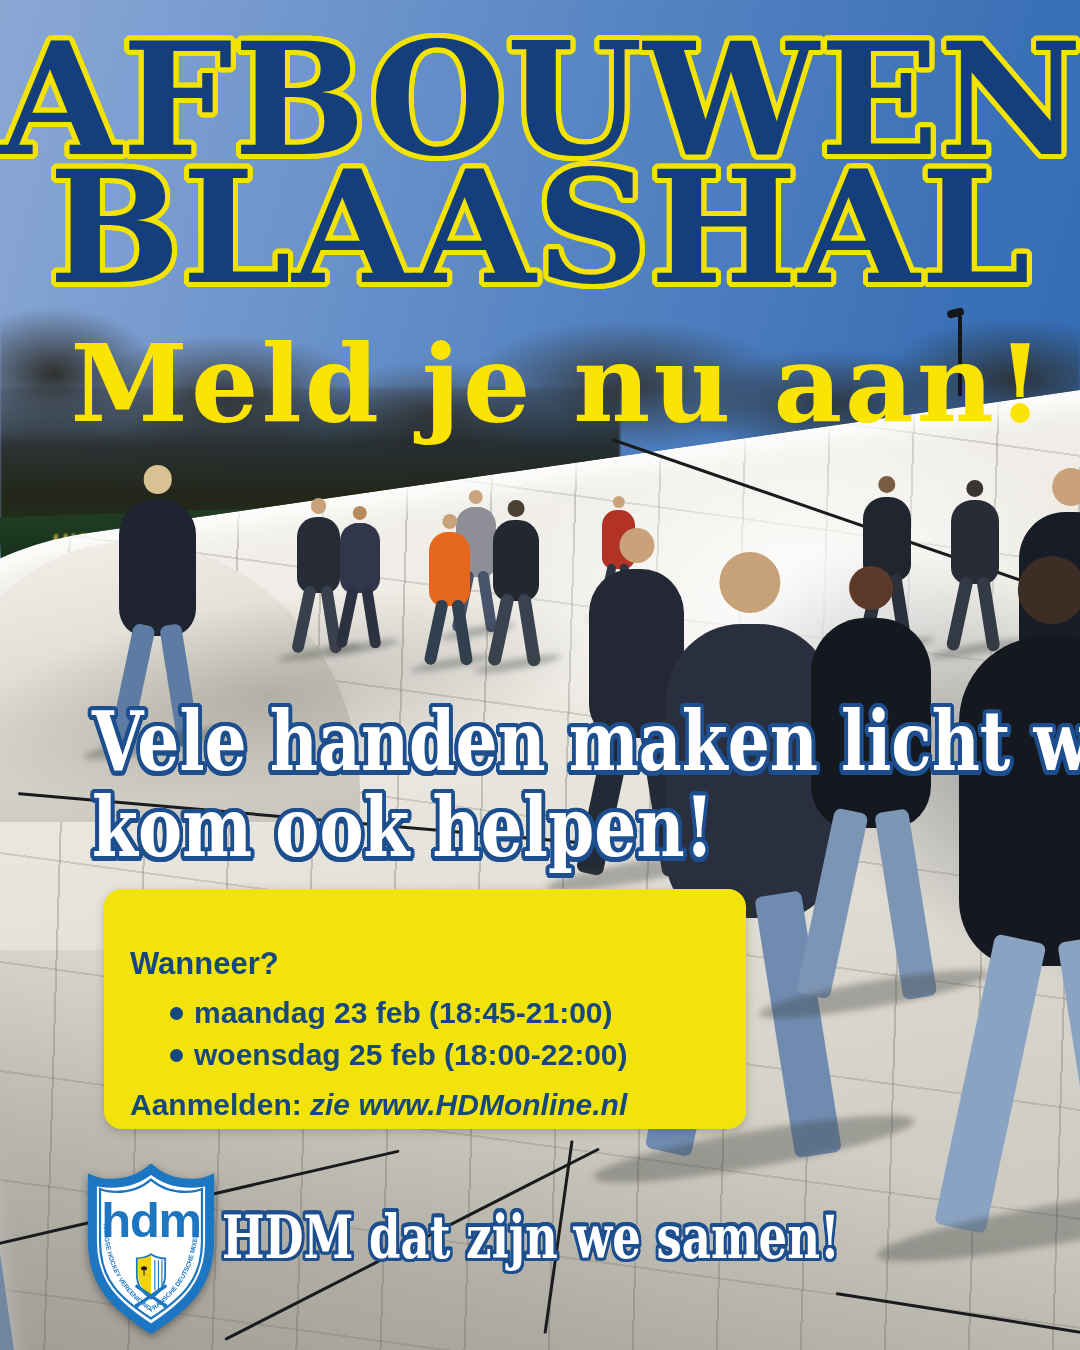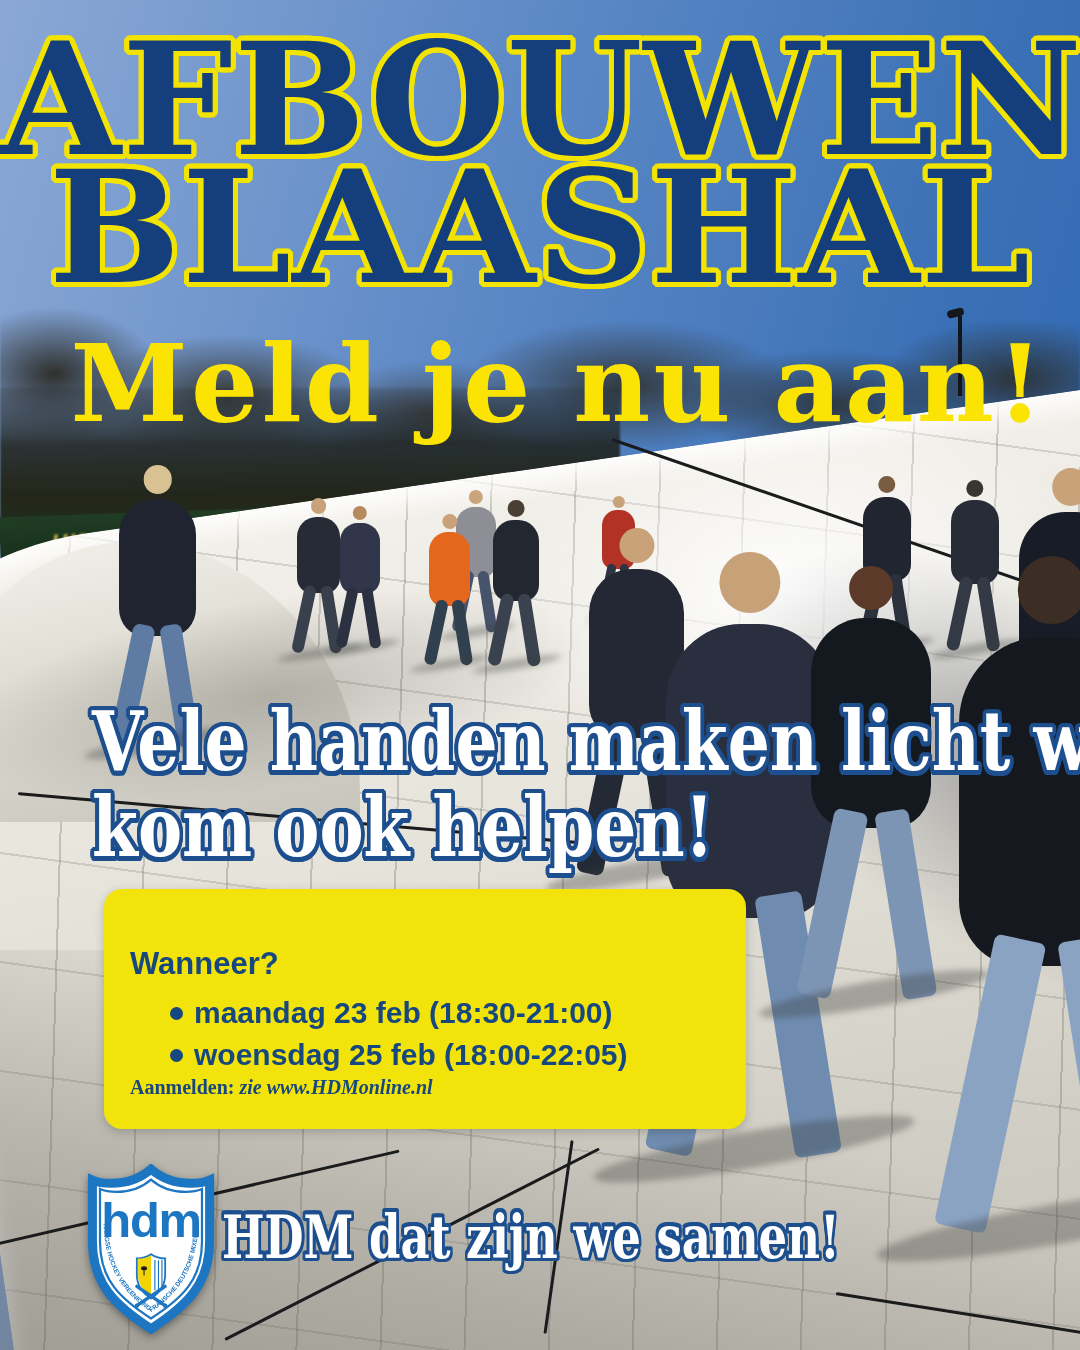--- a/index.html
+++ b/index.html
@@ -102,21 +102,21 @@
   
   .infobox{position:absolute;left:104px;top:889px;width:642px;height:240px;z-index:10;
     background:var(--box_bg,#f2e40a);border-radius:18px;padding:20px 26px;
     font-family:"Liberation Sans",sans-serif;font-weight:bold;color:var(--box_text,#17477f);
     box-shadow:0 3px 10px rgba(40,40,30,.25);}
   .infobox .heading{font-size:31px;margin-top:37px;}
   .infobox ul{list-style:none;margin:10px 0 0 0;padding:0;}
   .infobox li{position:relative;padding-left:64px;font-size:30px;line-height:42px;}
   .infobox li::before{content:'';position:absolute;left:40px;top:15px;width:13px;height:13px;
     border-radius:50%;background:var(--box_text,#17477f);}
-  .signup{font-size:20px;font-family:Liberation Serif, serif;}
+  .signup{margin-top:12px;font-size:30px;}
   .signup em{font-style:italic;}
 
   
   .logo{position:absolute;left:86px;top:1164px;width:130px;height:170px;z-index:10;
     filter:drop-shadow(0 3px 4px rgba(20,20,20,.45));}
   .logo text{font-family:"Liberation Sans",sans-serif;font-weight:bold;}
   .tagline{position:absolute;left:222px;top:1208px;z-index:10;font-weight:bold;font-size:50px;
     line-height:1;color:var(--slogan_fill,#ffffff);--oc:var(--slogan_outline,#1d4f8f);
     transform:scale(.9,1.18);transform-origin:left top;white-space:nowrap;}
 </style>
@@ -235,22 +235,22 @@
   <div class="title t1 ow5">AFBOUWEN</div>
   <div class="title t2 ow5">BLAASHAL</div>
   <div class="subtitle">Meld je nu aan!</div>
 
   <div class="slogan sl1 ow4">Vele handen maken licht werk;</div>
   <div class="slogan sl2 ow4">kom ook helpen!</div>
 
   <div class="infobox">
     <div class="heading">Wanneer?</div>
     <ul>
-      <li>maandag 23 feb (18:30-21:00)</li>
-      <li>woensdag 25 feb (18:00-22:05)</li>
+      <li>maandag 23 feb (18:45-21:00)</li>
+      <li>woensdag 25 feb (18:00-22:00)</li>
     </ul>
     <div class="signup">
       <span>Aanmelden:</span><em> zie www.HDMonline.nl</em>
     </div>
   </div>
 
   <svg class="logo" viewBox="0 0 100 132">
     <path d="M50 4 C42 11 31 15 19 15 C13 15 8 14 4.5 12.5 L4.5 60 C4.5 93 22 110 50 128 C78 110 95.5 93 95.5 60 L95.5 12.5 C92 14 87 15 81 15 C69 15 58 11 50 4 Z" fill="#ffffff" stroke="var(--logo_blue,#1d76c2)" stroke-width="7"></path>
     <path d="M50 4 C42 11 31 15 19 15 C13 15 8 14 4.5 12.5 L4.5 60 C4.5 93 22 110 50 128 C78 110 95.5 93 95.5 60 L95.5 12.5 C92 14 87 15 81 15 C69 15 58 11 50 4 Z" transform="translate(50 66) scale(.87) translate(-50 -66)" fill="none" stroke="var(--logo_blue,#1d76c2)" stroke-width="2"></path>
     <text x="50" y="57" text-anchor="middle" font-size="38" letter-spacing="-1" fill="var(--logo_blue,#1d76c2)">hdm</text>

